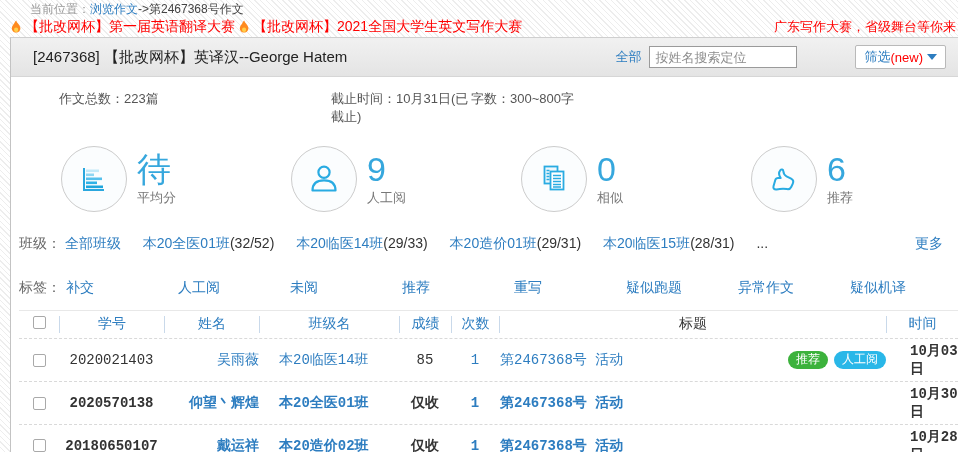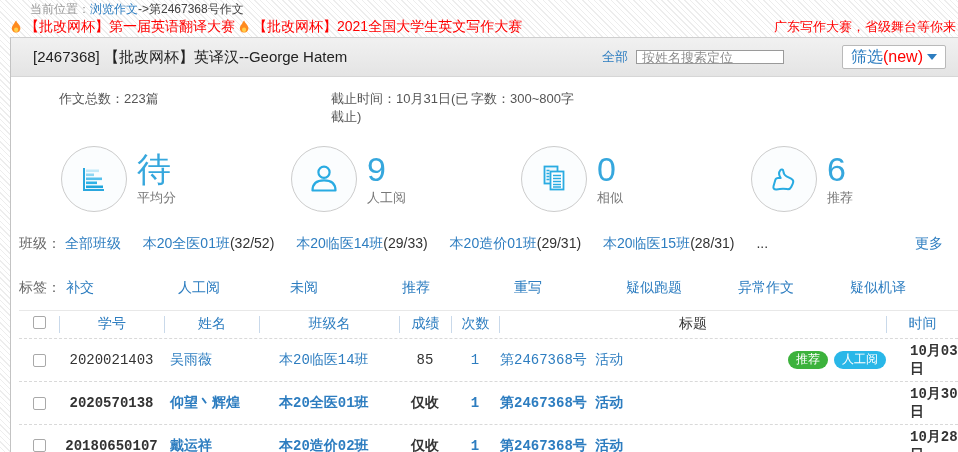--- a/index.html
+++ b/index.html
@@ -20,24 +20,24 @@
   .banner .b-item{ color:#f00; }
   .banner .b-right{ margin-left:auto; font-size:13px; padding-right:2px;}
   
   .panel{ position:absolute; left:10px; top:37px; width:948px; height:415px;
           background:#fff; border-left:1px solid #c3c3c3; border-top:1px solid #cfcfcf;}
   .titlebar{ height:39px; background:linear-gradient(#f1f1f1,#e4e4e4); border-bottom:1px solid #d6d6d6;
              display:flex; align-items:center; padding:0 10px 0 22px;}
   .titlebar .ttl{ font-size:15px; font-weight:normal; color:#222;}
   .tb-right{ margin-left:auto; display:flex; align-items:center;}
   .tb-right .all{ font-size:13px; margin-right:8px;}
-  .search{ width:148px; height:14px; border:1px solid #9a9a9a; font-size:13px; padding:1px 5px; color:#14532d; background:#fff;}
+  .search{ width:148px; height:22px; border:1px solid #9a9a9a; font-size:13px; padding:1px 5px; color:#14532d; background:#fff;}
   .search::placeholder{ color:#8b8b8b; }
   .filterbtn{ margin-left:58px; margin-right:2px; background:#fff; border:1px solid #b9b9b9; border-radius:2px;
-              height:24px; padding:0 8px; font-size:16px; display:flex; align-items:center; cursor:pointer;}
+              height:24px; padding:0 8px; font-size:13px; display:flex; align-items:center; cursor:pointer;}
   .filterbtn .new{ color:#f00; }
   .caret{ width:0; height:0; border-left:5px solid transparent; border-right:5px solid transparent;
           border-top:6px solid #2d7dc0; margin-left:4px;}
   
   .stats{ display:grid; grid-template-columns:272px 140px 257px auto; padding:13px 0 0 48px; font-size:13px; color:#555;}
   
   .summary{ display:grid; grid-template-columns:repeat(4,230px); margin:20px 0 0 50px;}
   .sum-item{ display:flex; align-items:center;}
   .circle{ width:66px; height:66px; border:1px solid #ccc; border-radius:50%; background:#fbfdfe;
            display:flex; align-items:center; justify-content:center; flex:0 0 auto;}
@@ -59,21 +59,21 @@
   .thead{ height:28px; border-top:1px solid #e8e8e8; font-size:14px;}
   .thead .th{ height:17px; line-height:17px; text-align:center; color:#2d7dc0; border-left:1px solid #c9d9ea;}
   .thead .th.dark{ color:#333; }
   .thead .cbcell{ border-left:none; }
   .trow{ height:43px; border-top:1px dashed #d9d9d9; font-size:14px; color:#333;}
   .trow.last{ border-bottom:1px dashed #d9d9d9; }
   .trow.bold, .trow.bold a{ font-weight:bold; }
   .cbcell{ display:flex; justify-content:center; }
   .cb{ width:13px; height:13px; border:1px solid #a9a9a9; border-radius:2px; background:#fff; display:inline-block; cursor:pointer;}
   .c-id{ text-align:center; }
-  .c-name{ padding-left:6px; }
+  .c-name{ padding-left:6px;text-align:right; }
   .c-class{ padding-left:20px; }
   .c-score{ text-align:center; font-weight:bold;}
   .trow:first-of-type .c-score{ font-weight:normal; }
   .c-times{ text-align:center; }
   .c-title{ display:flex; align-items:center; padding-left:1px;}
   .c-title .badges{ margin-left:auto; display:flex; gap:6px;}
   .badge{ color:#fff; font-size:12px; font-weight:normal; padding:2px 8px; border-radius:10px; line-height:14px;}
   .c-date{ padding-left:24px; font-weight:bold;}
   
   .footer{ margin-top:8px; padding-left:4px; display:flex; gap:5px;}

